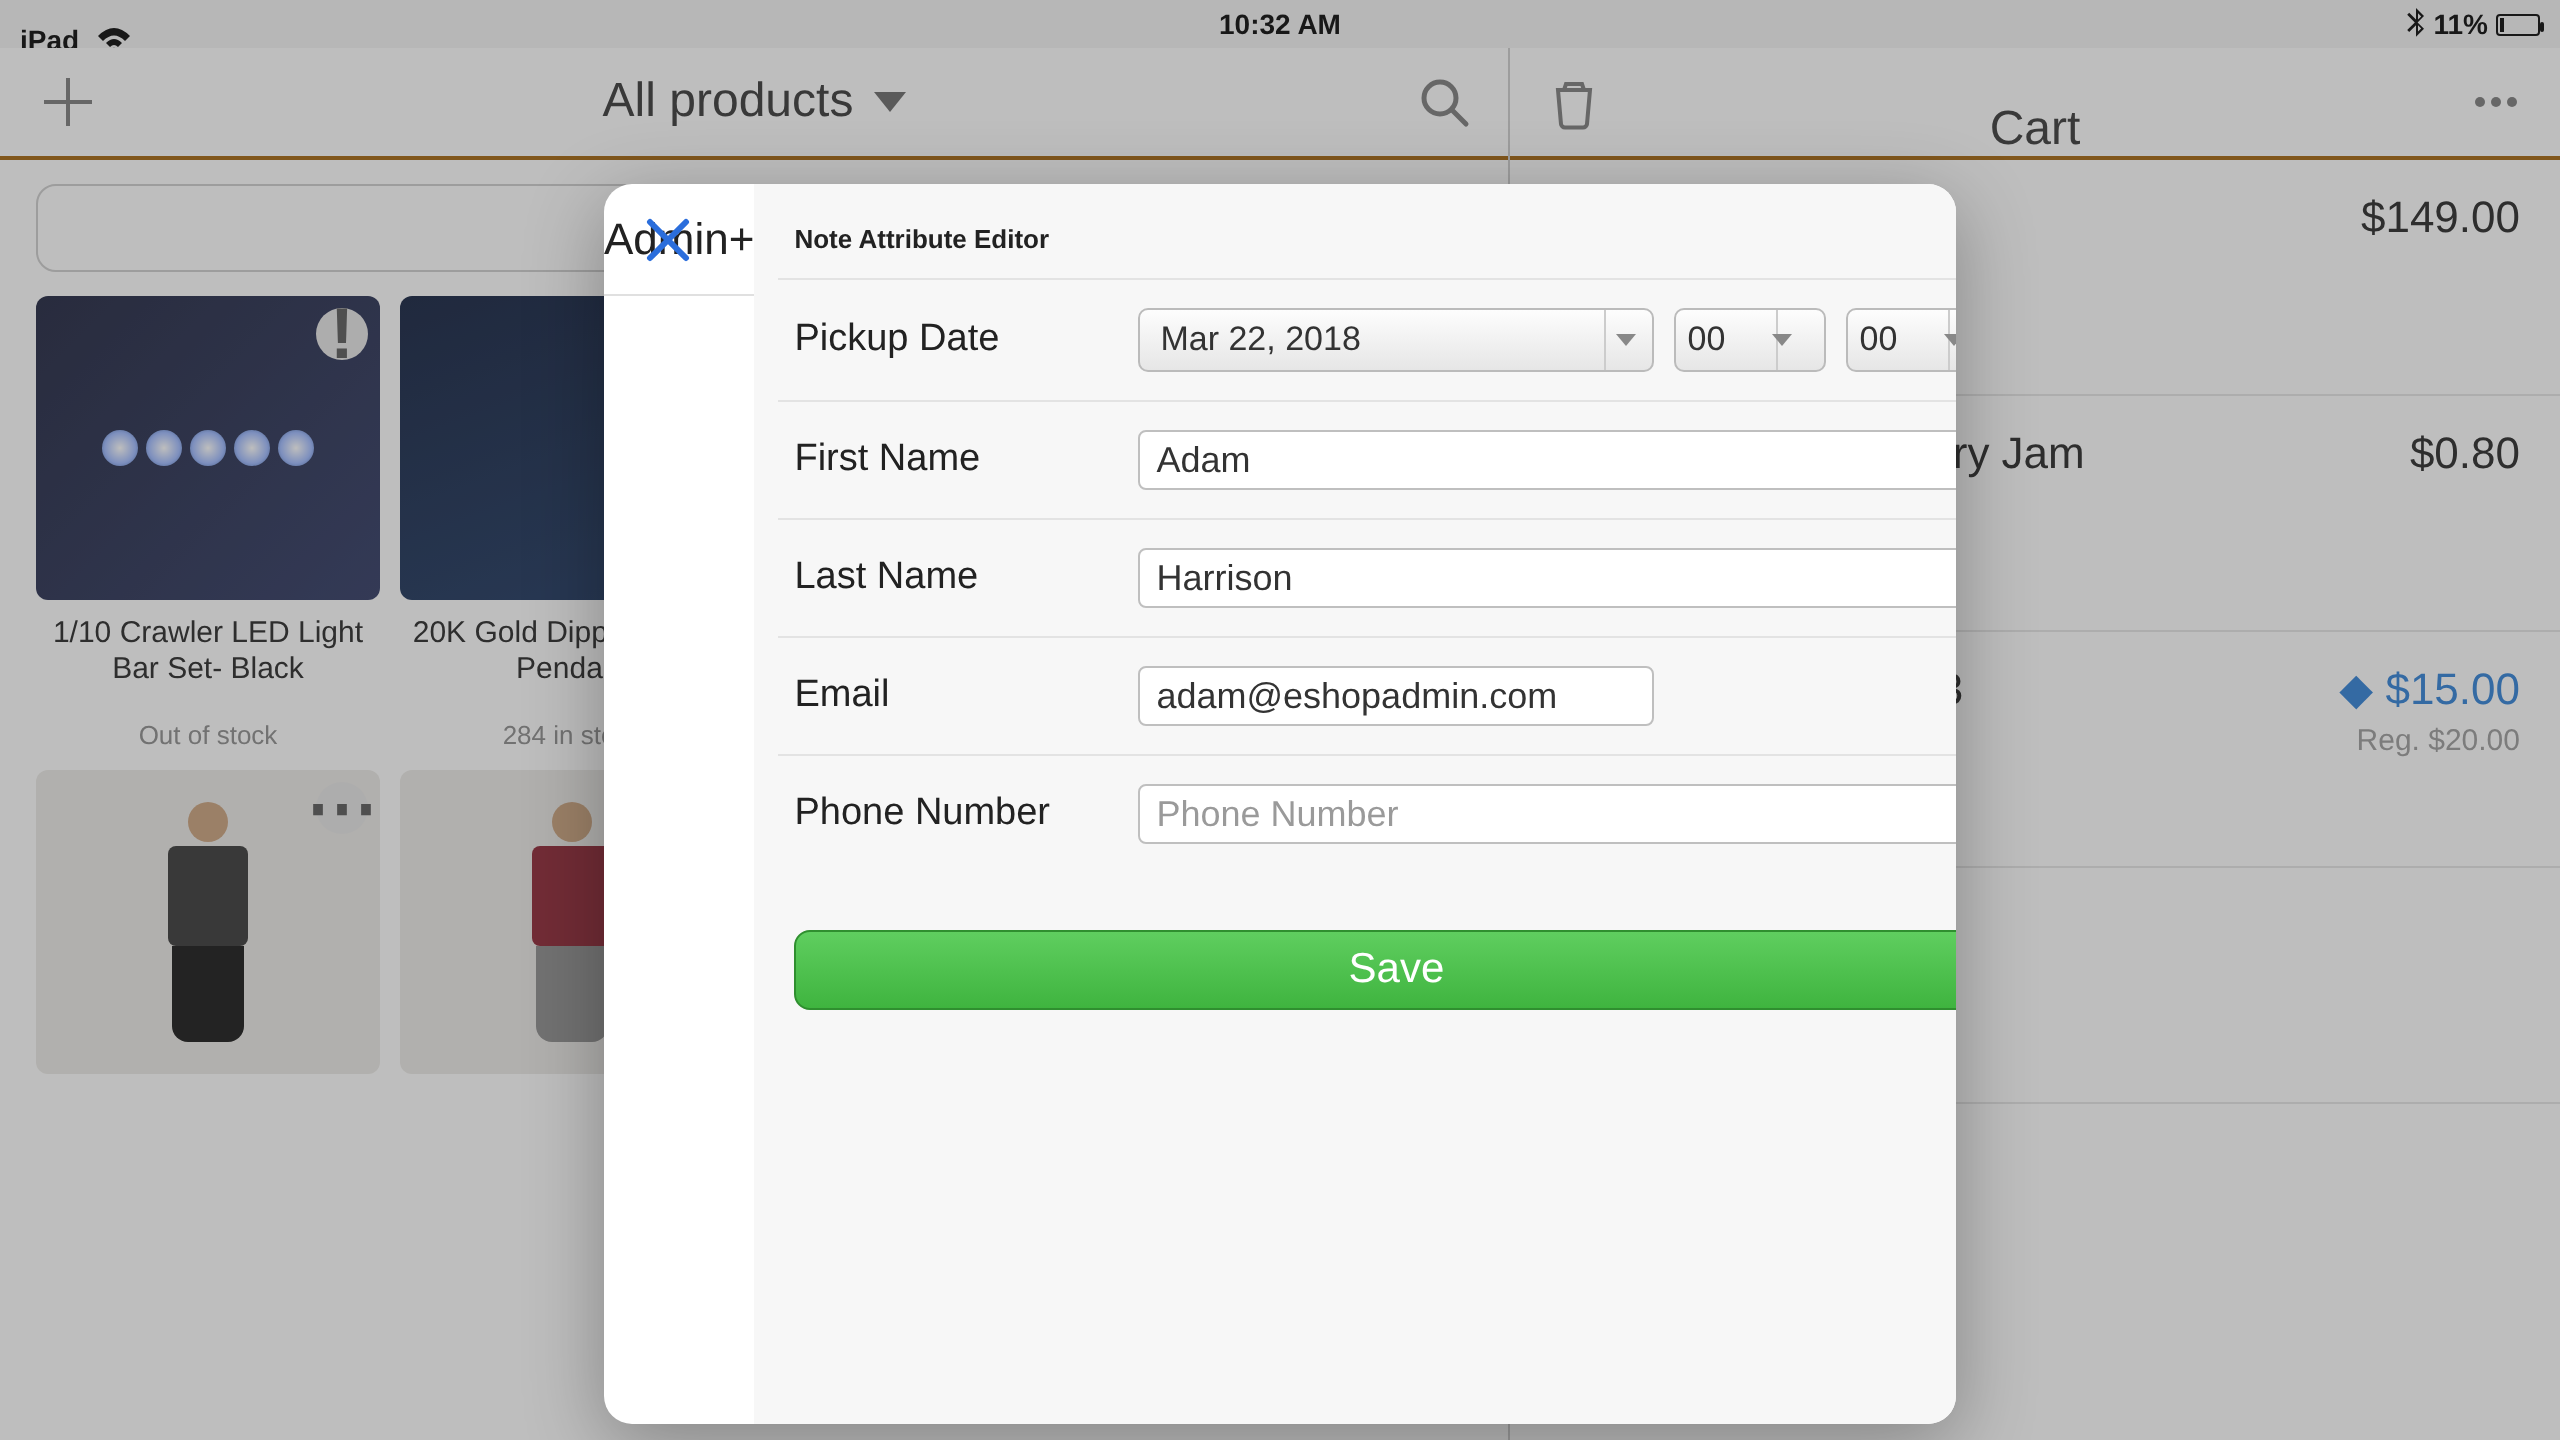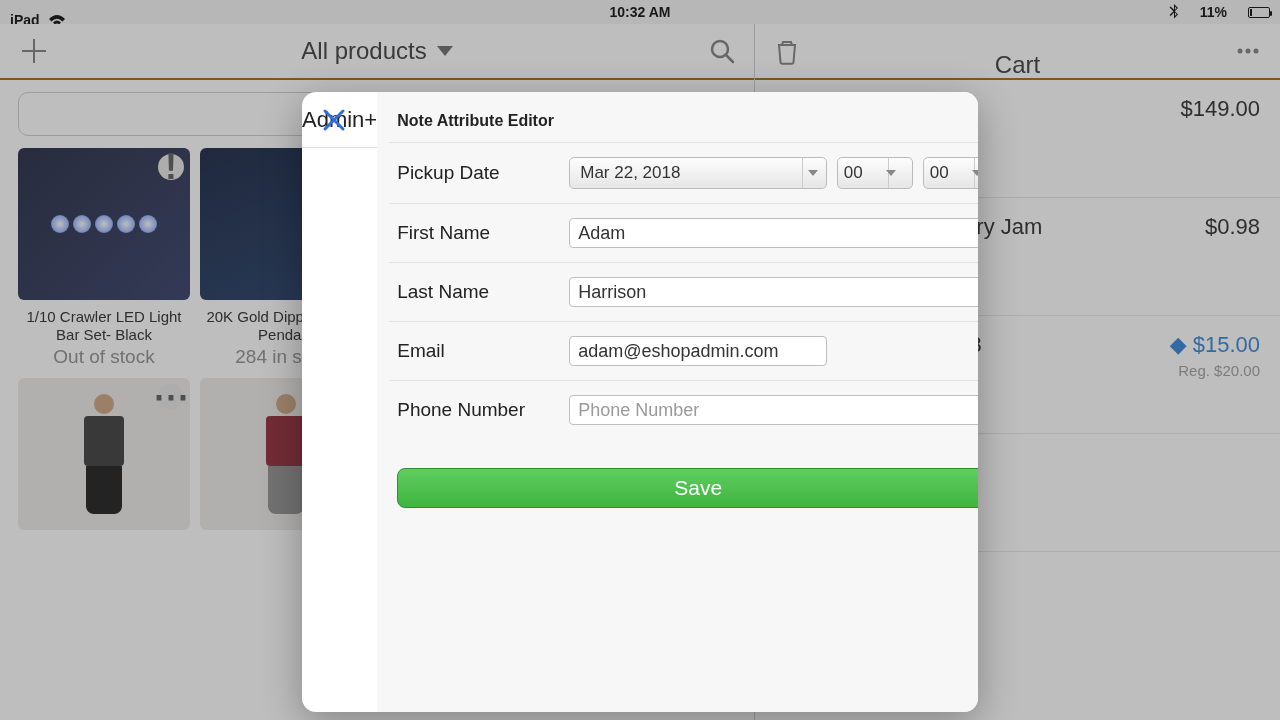--- a/index.html
+++ b/index.html
@@ -16,23 +16,23 @@
   .status-bar {
     height: 24px;
     display: flex;
     align-items: center;
     padding: 0 10px;
     font-size: 14px;
     font-weight: 600;
     background: #f5f5f5;
     color: #000;
   }
-  .status-left { display: flex; align-items: flex-end; gap: 8px; margin-top: 16px; }
+  .status-left { display: flex; align-items: center; gap: 8px; margin-top: 16px; }
   .status-center { position: absolute; left: 50%; transform: translateX(-50%); }
-  .status-right { margin-left: auto; display: flex; align-items: center; gap: 21px; }
+  .status-right { margin-left: auto; display: flex; align-items: center; gap: 4px; }
   .battery-body {
     width: 22px; height: 11px; border: 1px solid #000; border-radius: 2px; position: relative;
     display: inline-block; vertical-align: middle;
   }
   .battery-body::after { content: ""; position: absolute; right: -3px; top: 3px; width: 2px; height: 5px; background: #000; border-radius: 1px;}
   .battery-fill { position: absolute; left: 1px; top: 1px; bottom: 1px; width: 11%; background: #000; }
 
   
   .app { display: flex; height: calc(720px - 24px); }
   .left-pane { width: 755px; border-right: 1px solid #ccc; background: #fff; }
@@ -55,21 +55,21 @@
   .product-card { width: 172px; }
   .product-card .thumb { width: 172px; height: 152px; background: #888; border-radius: 6px; position: relative; display:flex; align-items:center; justify-content:center; color:#fff; font-size:36px; font-weight:700;}
   .thumb.led { background: linear-gradient(135deg,#1a1f3a 0%, #2b3560 100%); }
   .thumb.whisk { background: linear-gradient(160deg,#0d1b3a,#1a3560); }
   .thumb.coffee { background: #ccc7c0; }
   .thumb.skirt1 { background: #e9e7e4; }
   .thumb.skirt2 { background: #eceae6; }
   .thumb.skirt3 { background: #eceae6; }
   .corner-badge { position: absolute; top: 6px; right: 6px; width: 26px; height: 26px; border-radius: 50%; background: #e5e5e5; display:flex; align-items:center; justify-content:center; color:#555; font-weight:700;}
   .product-name { font-size: 15px; text-align: center; margin-top: 8px; color: #222; line-height: 1.2;}
-  .product-sub { font-size: 19px; text-align: center; color: #8a8a8a; margin-top: 2px; white-space: nowrap; overflow: hidden; text-overflow: ellipsis;}
+  .product-sub { font-size: 13px; text-align: center; color: #8a8a8a; margin-top: 16px; white-space: nowrap; overflow: hidden; text-overflow: ellipsis;}
 
   
   .cart-title { font-size: 24px; color: #333; margin-top: 28px; }
   .cart-row { padding: 16px 20px; border-bottom: 1px solid #e5e5e5; }
   .cart-line1 { display:flex; justify-content: space-between; font-size: 22px; color:#222; }
   .cart-sub { font-size: 19px; color:#b93a3a; margin-top: 4px; }
   .cart-reg { font-size: 15px; color:#9a9a9a; margin-top: 4px; text-align: right;}
   .disc { color:#2b7ed6; }
 
   
@@ -97,21 +97,21 @@
     justify-content: center;
     position: relative;
     border-bottom: 1px solid #e0e0e0;
   }
   .modal-header .close-x {
     position: absolute; left: 18px; width: 28px; height: 28px; color: #2b6edc;
     cursor: pointer;
   }
   .modal-title { font-size: 22px; color: #222; }
   .modal-body { padding: 10px 12px; background: #f7f7f7; flex: 1;}
-  .section-title { font-size: 16px; font-weight: 700; color: #222; padding: 10px 8px 12px 8px;}
+  .section-title { font-size: 13px; font-weight: 700; color: #222; padding: 10px 8px 12px 8px;}
   .form-row {
     display: flex; align-items: center; gap: 20px;
     padding: 14px 8px; border-top: 1px solid #e3e3e3; background: #f7f7f7;
   }
   .form-row:first-of-type { border-top: 1px solid #e3e3e3; }
   .form-label { width: 152px; font-size: 19px; color: #222; }
   .form-controls { flex: 1; display: flex; gap: 10px; }
 
   .select {
     height: 32px;
@@ -299,21 +299,21 @@
 
     <div class="cart-row" style="height:118px;">
       <div class="cart-line1">
         <span>Accent Detail Shoe</span>
         <span>$149.00</span>
       </div>
     </div>
     <div class="cart-row" style="height:118px;">
       <div class="cart-line1">
         <span>Abigail Tea Strawberry Jam</span>
-        <span>$0.98</span>
+        <span>$0.80</span>
       </div>
       <div class="cart-sub">Tea Strawberry Jam</div>
     </div>
     <div class="cart-row" style="height:118px;">
       <div class="cart-line1">
         <span>Adelle Skirt A/W2013</span>
         <span>
           <span class="disc">◆</span>
           <span class="disc">$15.00</span>
         </span>

